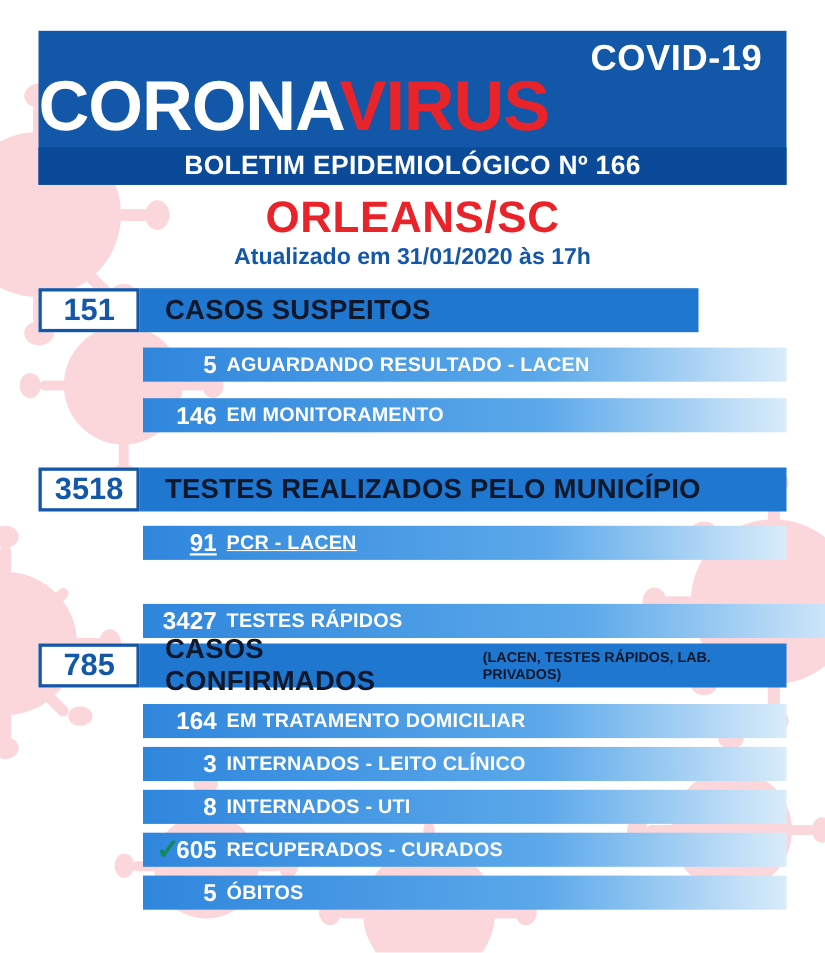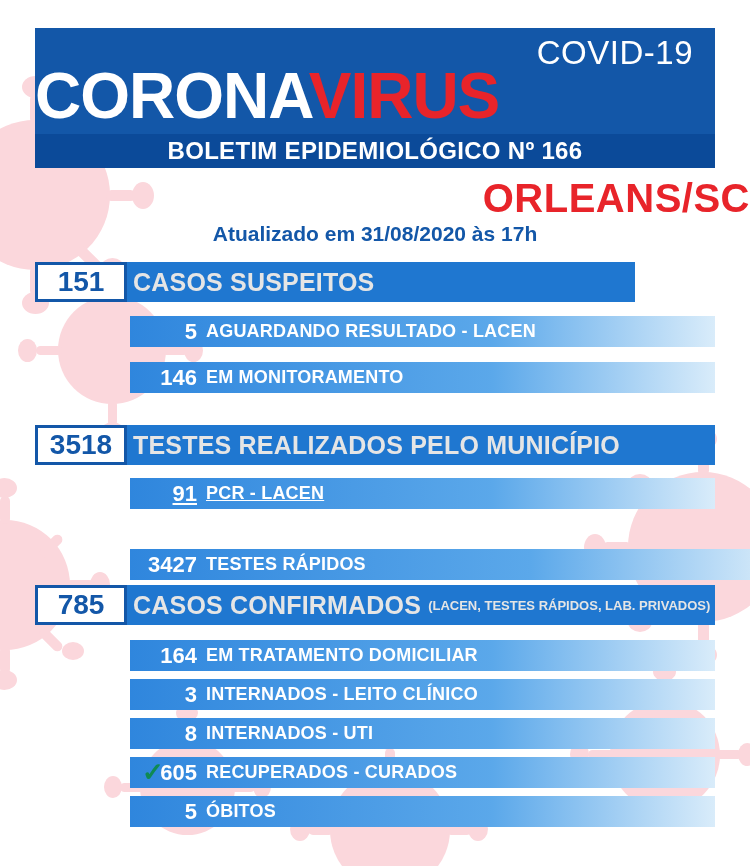--- a/index.html
+++ b/index.html
@@ -56,21 +56,21 @@
     height: 140px;
     background: #1357a8;
     box-shadow: 0 0 0 0 #1357a8;
   }
   .covid19 {
     position: absolute;
     right: 22px;
     top: 6px;
     color: #ffffff;
     font-size: 33px;
-    font-weight: normal;
+    font-weight: bold;
     letter-spacing: 0.5px;
   }
   .wordmark {
     position: absolute;
     left: 0;
     right: 0;
     top: 36px;
     text-align: left;
     font-size: 64px;
     font-weight: bold;
@@ -95,21 +95,21 @@
     justify-content: center;
     letter-spacing: 0.3px;
   }
 
   
   .city {
     position: absolute;
     left: 0;
     right: 0;
     top: 176px;
-    text-align: right;
+    text-align: center;
     color: #e8242a;
     font-size: 40px;
     font-weight: bold;
     letter-spacing: 0.5px;
   }
   .updated {
     position: absolute;
     left: 0;
     right: 0;
     top: 222px;
@@ -134,24 +134,24 @@
     font-size: 28px;
     font-weight: bold;
     display: flex;
     align-items: center;
     justify-content: center;
     box-sizing: border-box;
   }
   .head-title {
     flex: 1;
     background: #1f77d0;
-    color: #e5e5e5;
+    color: #0f172a;
     display: flex;
     align-items: center;
-    padding-left: 6px;
+    padding-left: 23px;
     font-size: 25px;
     font-weight: bold;
     letter-spacing: 0.2px;
     box-sizing: border-box;
   }
   .head-title .sub {
     font-size: 13px;
     font-weight: bold;
     margin-left: 7px;
     letter-spacing: 0;
@@ -276,21 +276,21 @@
 
   <div class="header">
     <div class="covid19">COVID-19</div>
     <div class="wordmark">
       <span class="w1">CORONA</span><span class="w2">VIRUS</span>
     </div>
     <div class="boletim-bar">BOLETIM EPIDEMIOLÓGICO Nº 166</div>
   </div>
 
   <div class="city">ORLEANS/SC</div>
-  <div class="updated">Atualizado em 31/08/2020 às 17h</div>
+  <div class="updated">Atualizado em 31/01/2020 às 17h</div>
 
   <div class="section-head" style="left:35px; top:262px; width:600px;">
     <div class="head-num">151</div>
     <div class="head-title">
       <span>CASOS SUSPEITOS</span>
     </div>
   </div>
   <div class="row" style="left:130px; top:316px; width:585px;">
     <span class="rnum">5</span>
     <span class="rlabel">AGUARDANDO RESULTADO - LACEN</span>

